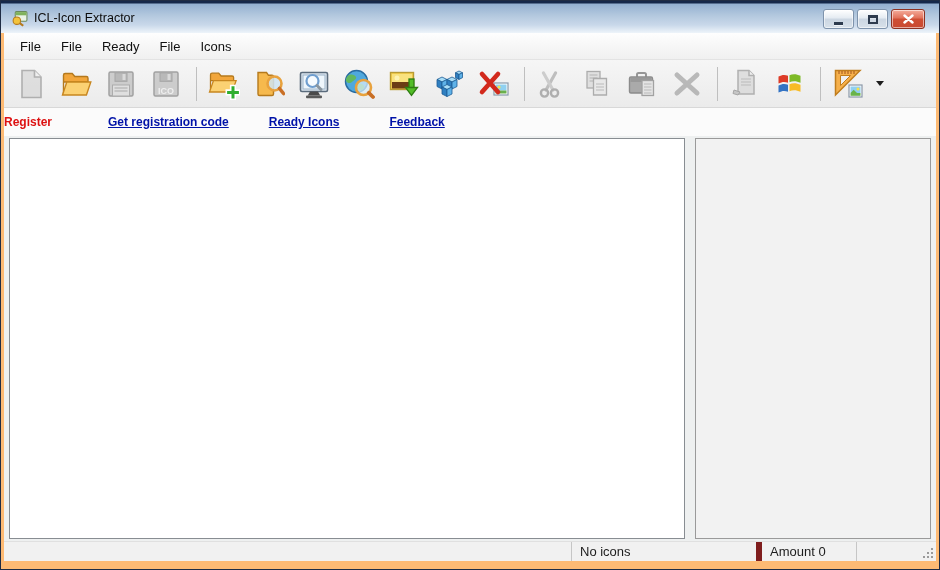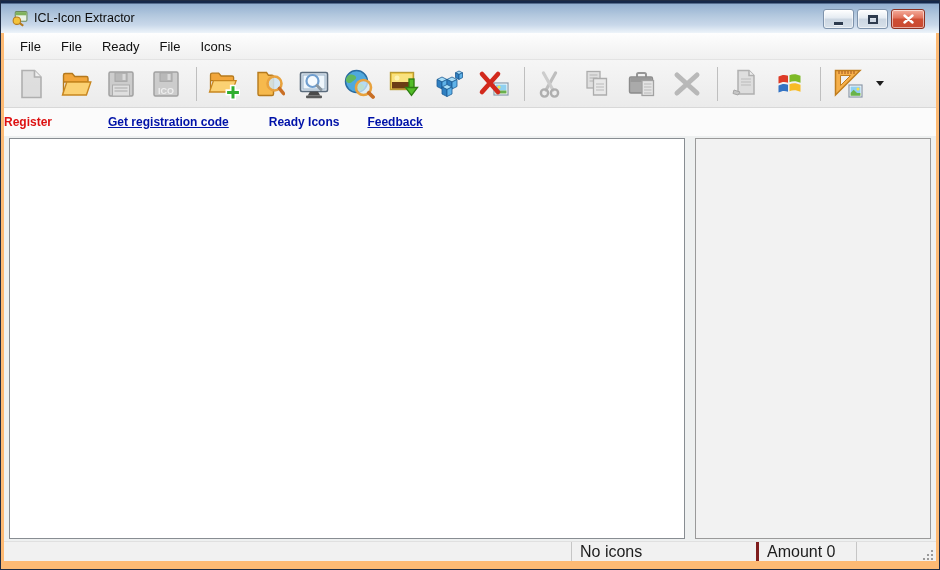--- a/index.html
+++ b/index.html
@@ -34,33 +34,33 @@
   .tb-btn.disabled{opacity:.9;}
   .tb-sep{width:1px;height:34px;background:#bfbfbf;margin:0 6px;}
   .tb-arrow{width:16px;height:44px;display:flex;align-items:center;justify-content:center;}
   .caret{width:0;height:0;border-left:4px solid transparent;border-right:4px solid transparent;border-top:5px solid #1d1d1d;}
   
   .linksbar{height:28px;flex:0 0 28px;background:#fbfbfb;display:flex;align-items:center;}
   .link{font-size:12px;font-weight:bold;cursor:pointer;}
   .link:nth-child(1){}
   .link:nth-child(2){margin-left:56px;}
   .link:nth-child(3){margin-left:40px;}
-  .link:nth-child(4){margin-left:28px;}
+  .link:nth-child(4){margin-left:50px;}
   
   .workspace{flex:1;display:flex;padding:2px 0;background:#eef0f0;min-height:0;}
   .main-panel{margin-left:5px;width:676px;background:#ffffff;border:1px solid #888d92;}
   .splitter{width:10px;}
   .side-panel{flex:1;margin-right:5px;background:#f2f2f2;border:1px solid #9a9a9a;}
   
   .statusbar{height:20px;flex:0 0 20px;background:#f1f1f1;border-top:1px solid #e0e0e0;
-    display:flex;align-items:center;font-size:16px;color:#1c1c1c;}
+    display:flex;align-items:center;font-size:13px;color:#1c1c1c;}
   .st-sec{height:100%;display:flex;align-items:center;}
   .st-0{flex:1;padding-left:8px;}
   .st-1{width:185px;border-left:1px solid #c6c6c6;padding-left:8px;}
-  .st-2{width:100px;border-left:3px solid #7f1d1d;padding-left:8px;}
+  .st-2{width:100px;border-left:6px solid #7f1d1d;padding-left:8px;}
   .st-3{width:80px;border-left:1px solid #c6c6c6;position:relative;}
   .grip{position:absolute;right:2px;bottom:2px;width:12px;height:12px;}
 </style>
 </head>
 <body>
 
 <div class="window">
   <div class="titlebar">
     <span class="app-icon">
       <svg viewBox="0 0 16 16">
@@ -316,21 +316,21 @@
             </svg>
           </span>
         </div>
         <div class="tb-arrow">
           <span class="caret"></span>
         </div>
       </div>
     <div class="linksbar" id="linksbar">
         <span class="link" style="color: rgb(221, 17, 17); text-decoration: none;">Register</span>
         <span class="link" style="color: rgb(0, 18, 168); text-decoration: underline;">Get registration code</span>
-        <span class="link" style="color: rgb(0, 18, 168); ">Ready Icons</span>
+        <span class="link" style="color: rgb(0, 18, 168); text-decoration: underline;">Ready Icons</span>
         <span class="link" style="color: rgb(0, 18, 168); text-decoration: underline;">Feedback</span>
       </div>
     <div class="workspace">
       <div class="main-panel"></div>
       <div class="splitter"></div>
       <div class="side-panel"></div>
     </div>
     <div class="statusbar">
       <div class="st-sec st-0">
         <span></span>

